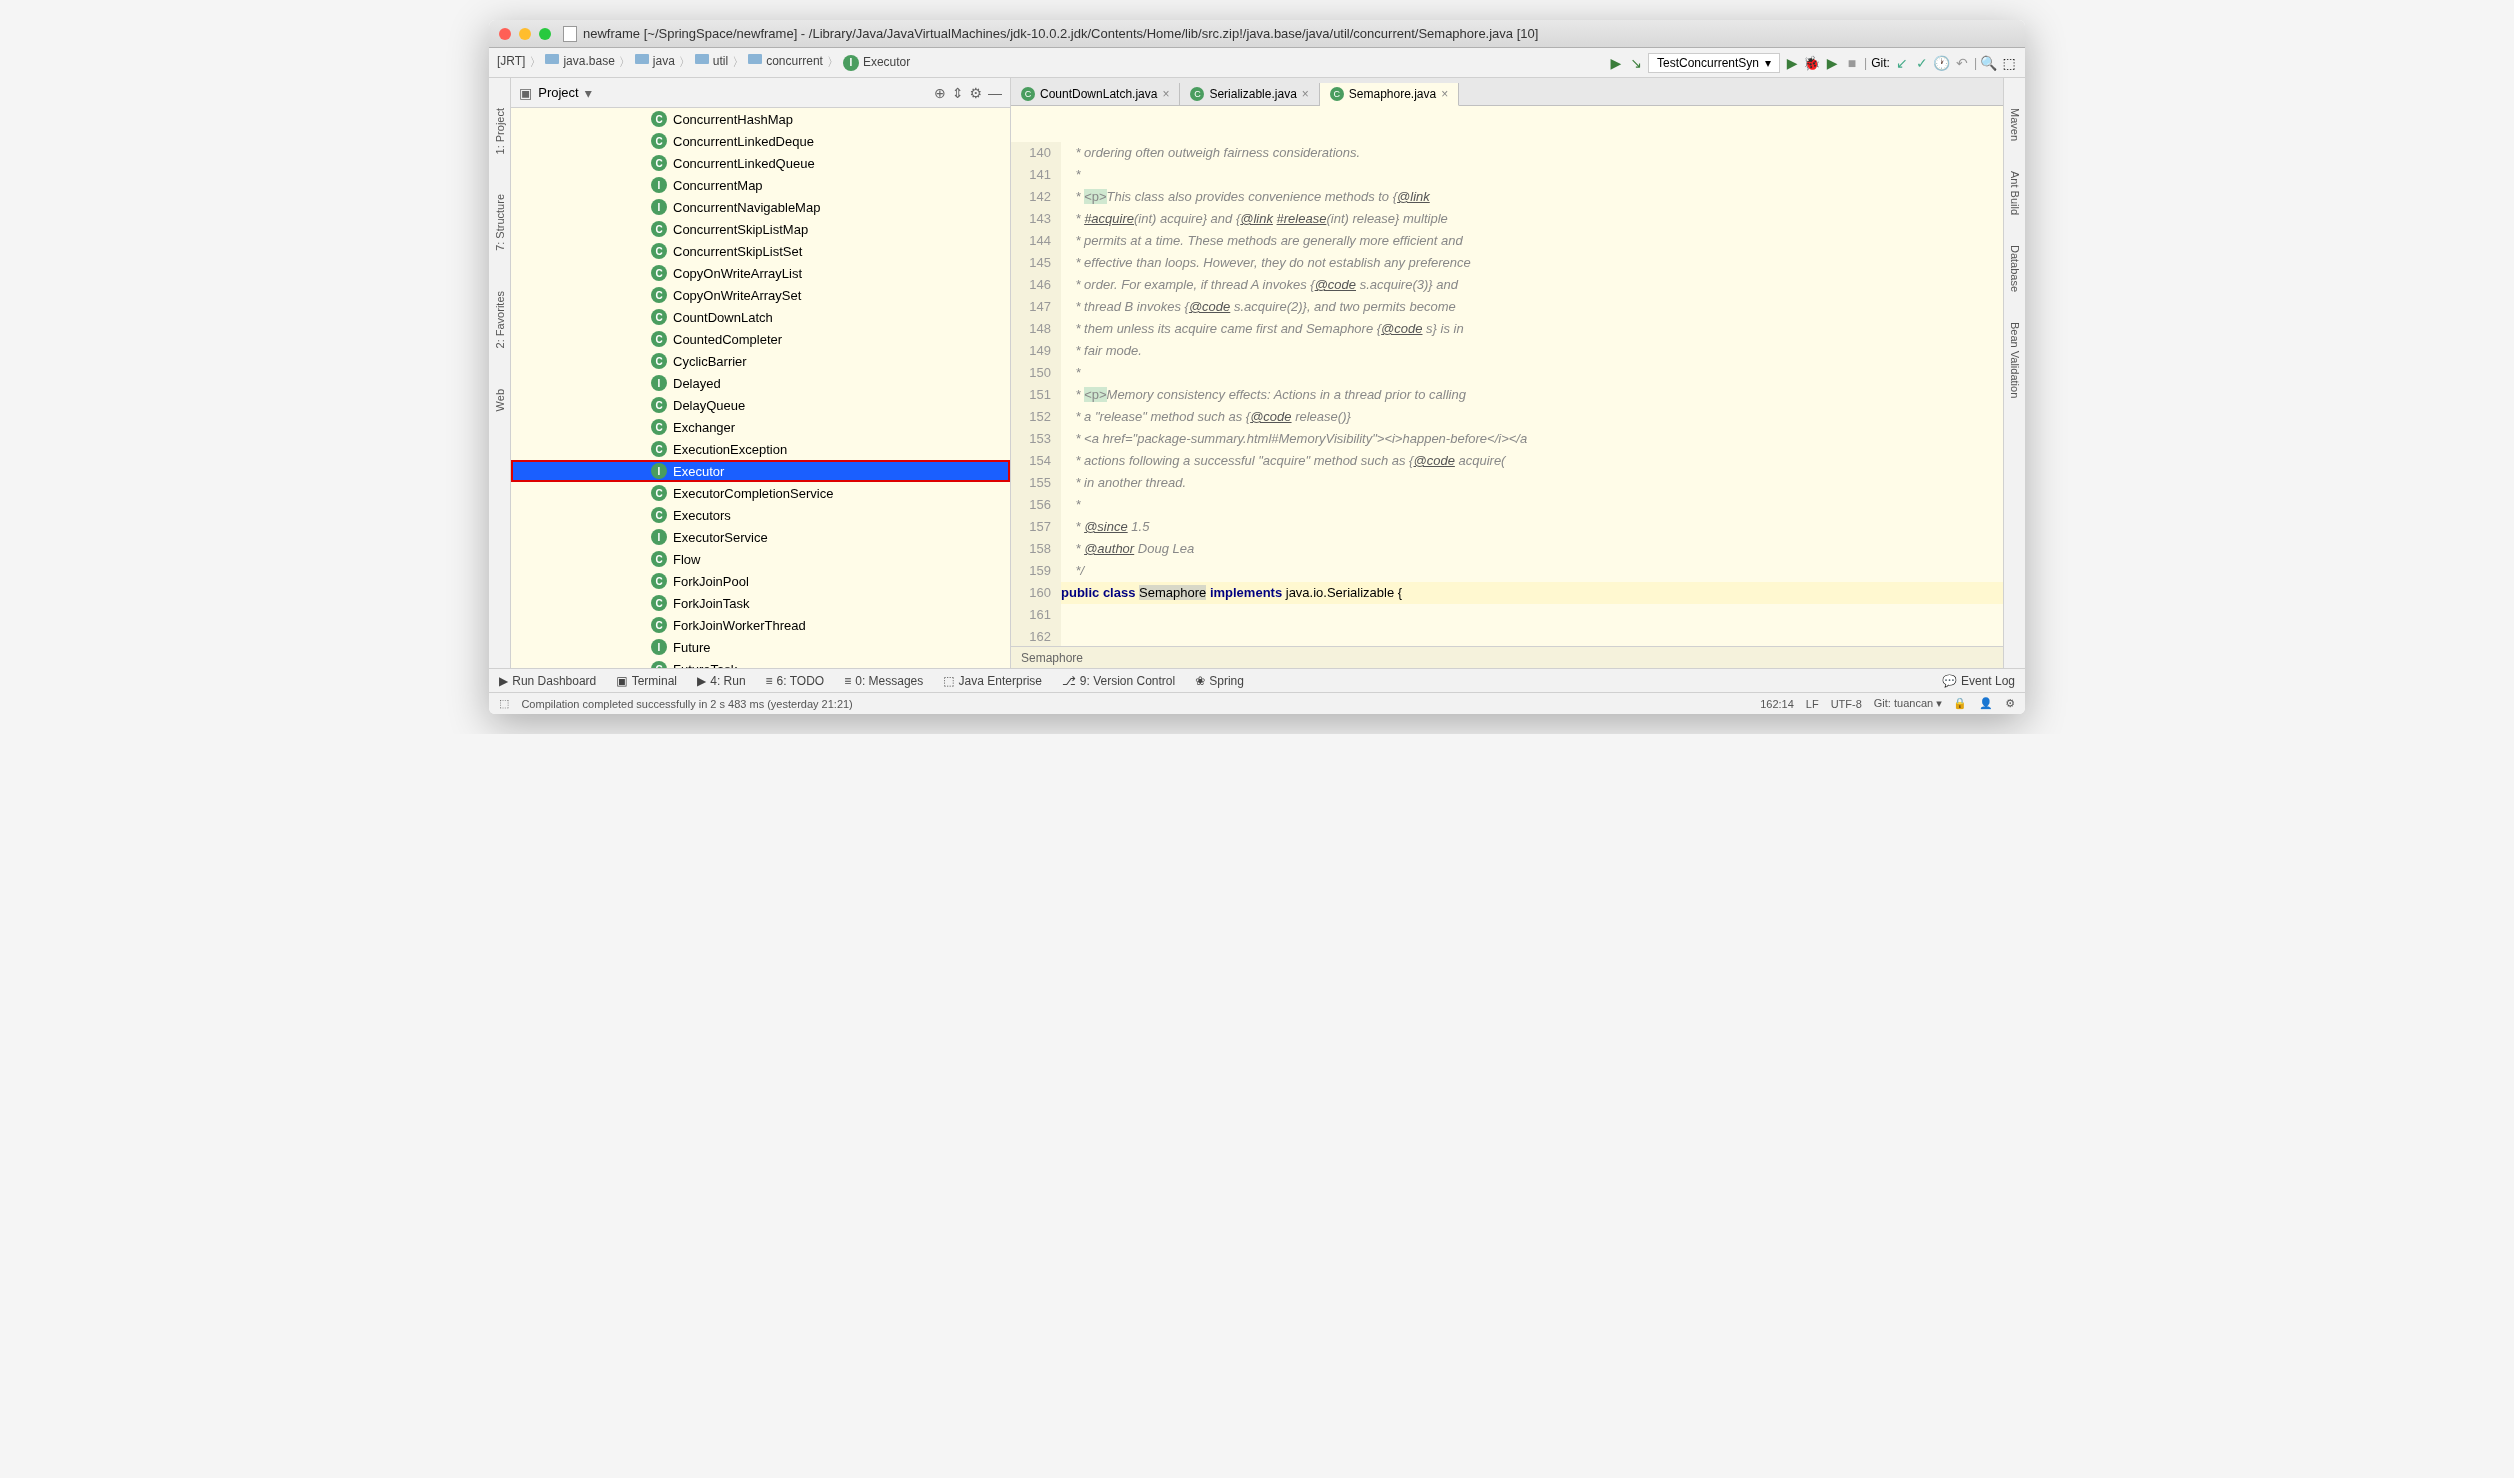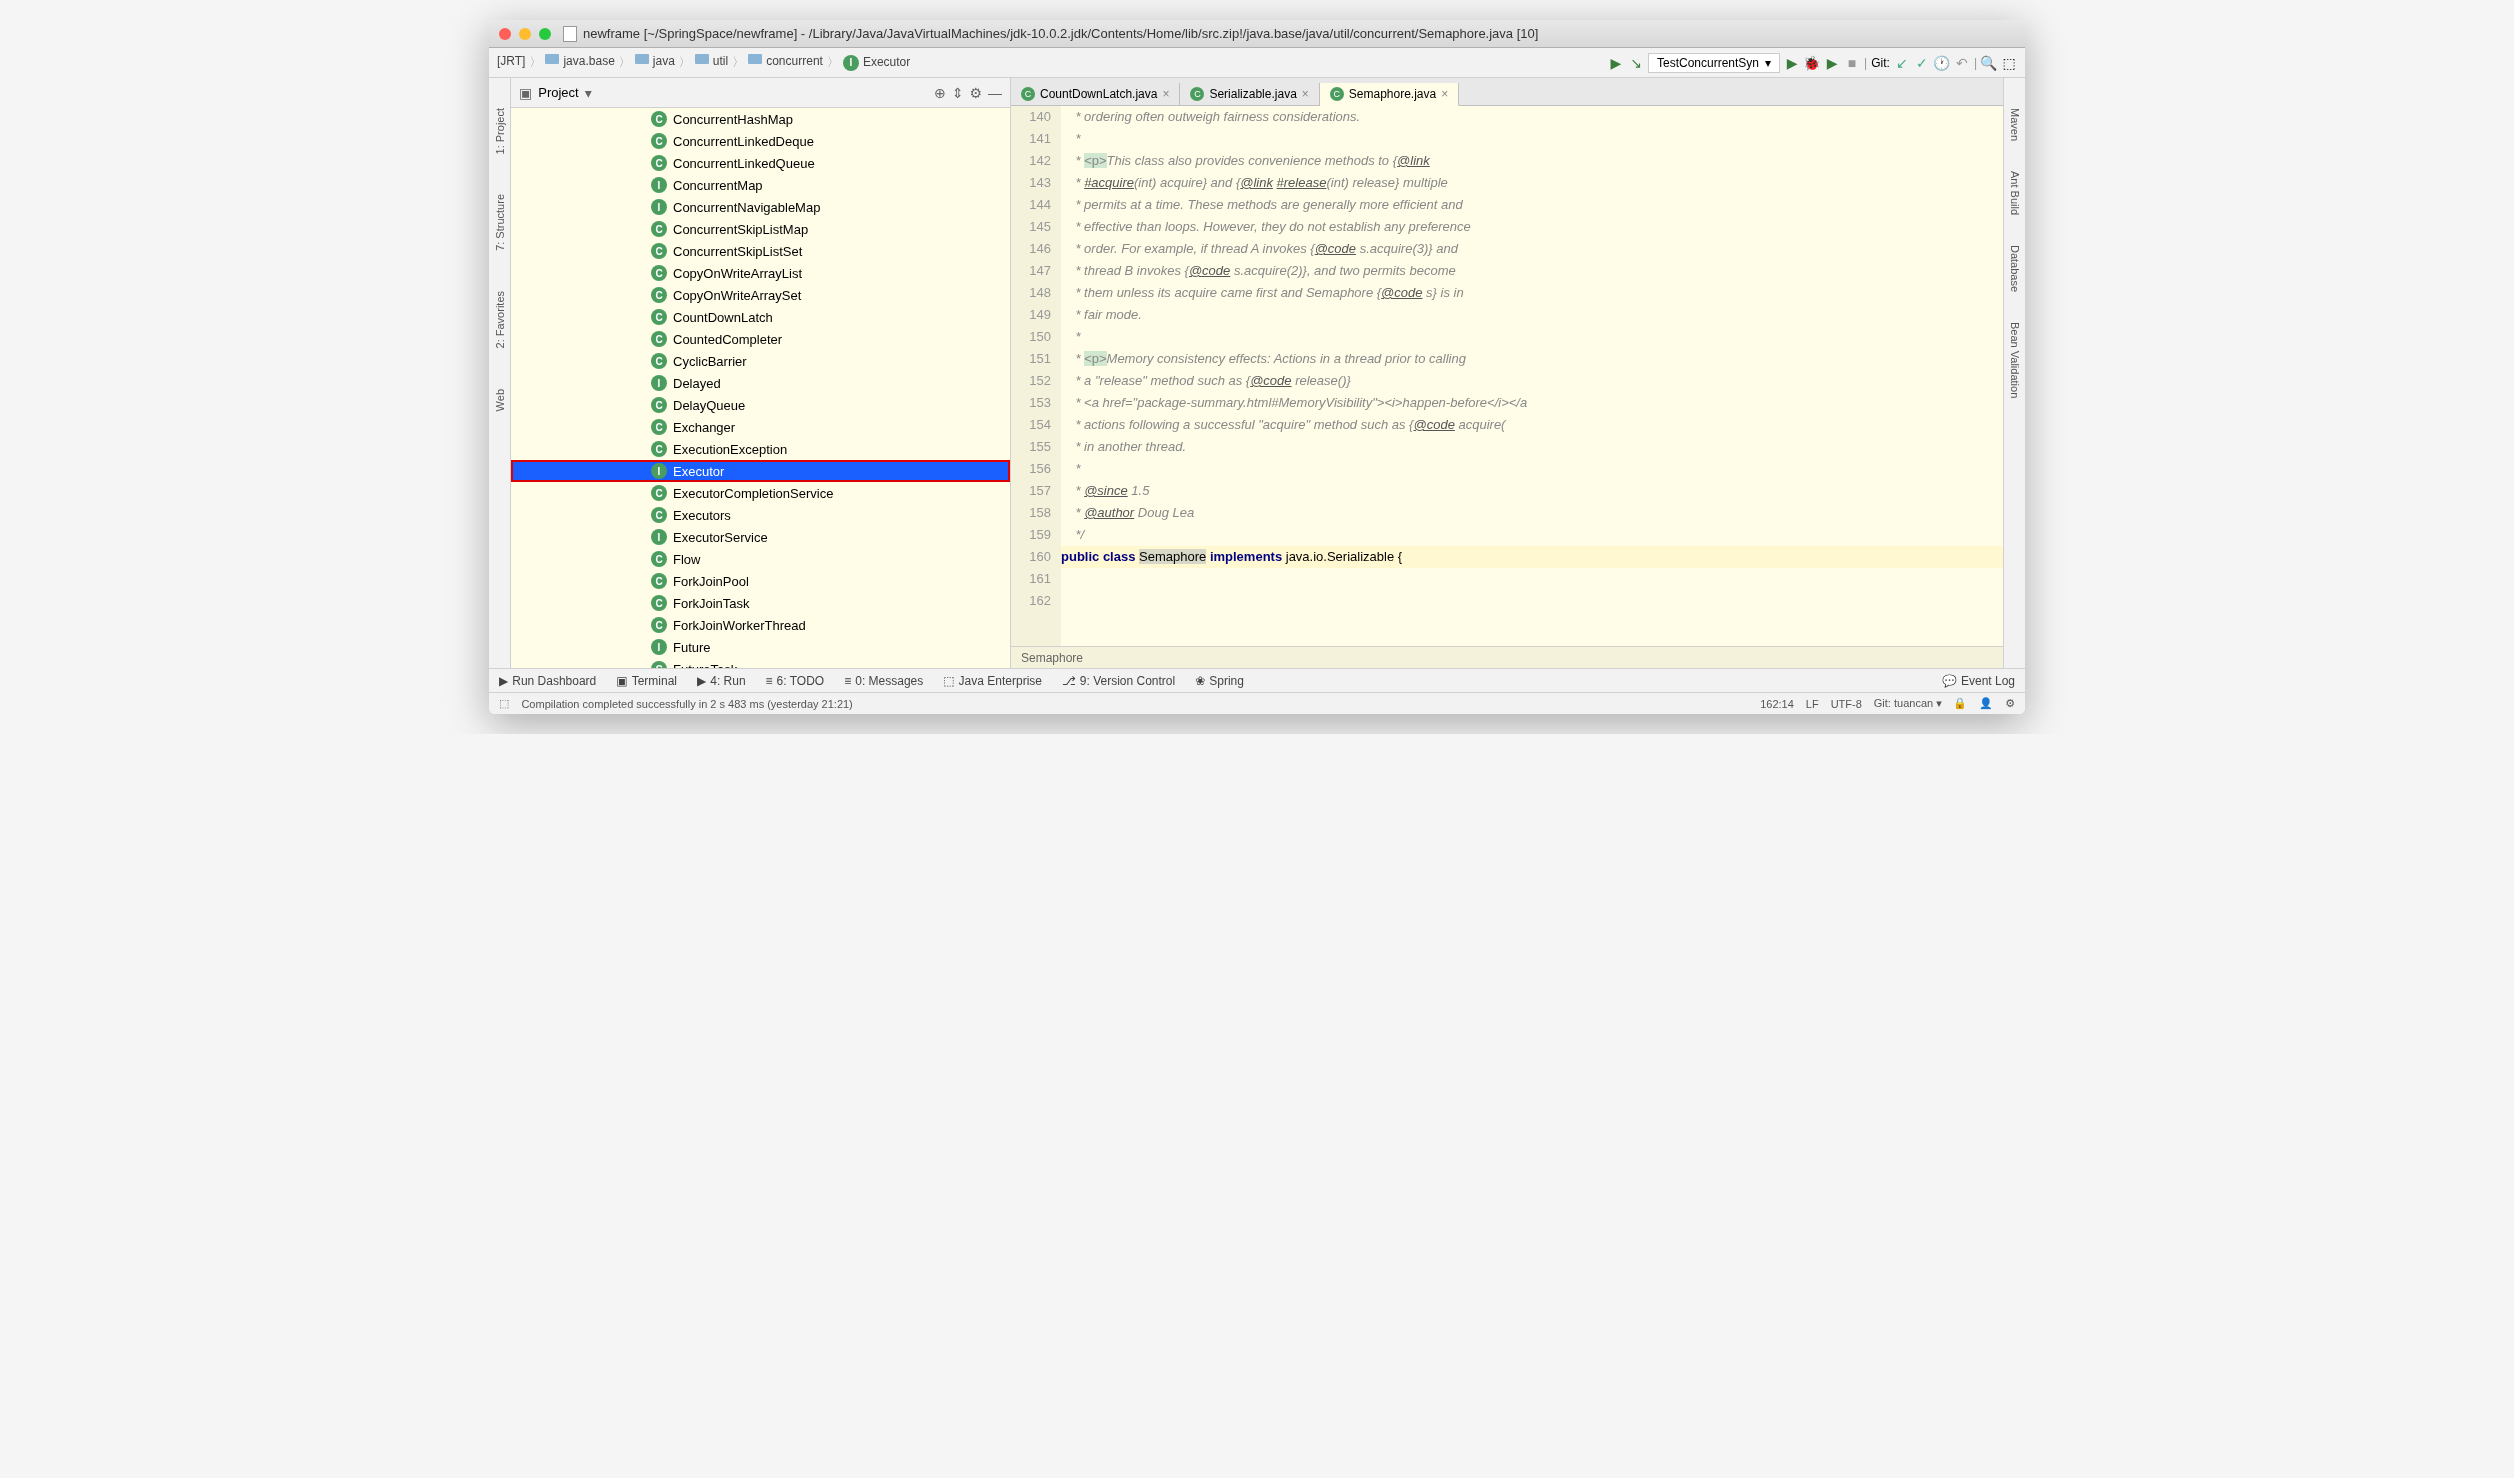--- a/index.html
+++ b/index.html
@@ -30,21 +30,21 @@
 .tree-item.selected { background: #1a5fff; color: #fff; }
 .tree-item.highlighted { border: 2px solid #d00; padding-left: 138px; }
 .class-icon { width: 16px; height: 16px; border-radius: 50%; display: flex; align-items: center; justify-content: center; font-size: 10px; font-weight: bold; color: #fff; flex-shrink: 0; }
 .ci-c { background: #4a9d5f; } .ci-i { background: #4a9d5f; } 
 .editor-area { flex: 1; display: flex; flex-direction: column; background: #fffce8; }
 .editor-tabs { height: 28px; background: #e8e8e8; display: flex; align-items: flex-end; border-bottom: 1px solid #c0c0c0; }
 .editor-tab { padding: 4px 10px; background: #e8e8e8; border-right: 1px solid #c0c0c0; font-size: 12px; display: flex; align-items: center; gap: 5px; cursor: pointer; }
 .editor-tab.active { background: #fffce8; border-bottom: 1px solid #fffce8; margin-bottom: -1px; }
 .editor-tab .file-icon { width: 14px; height: 14px; border-radius: 50%; background: #4a9d5f; color: #fff; font-size: 9px; display: flex; align-items: center; justify-content: center; }
 .editor-tab .close { color: #888; cursor: pointer; }
-.code-area { flex: 1; display: flex; overflow: auto; font-family: "Menlo", monospace; font-size: 13px; }
+.code-area { flex: 1; display: flex; overflow: auto; font-family: "Menlo", monospace; font-size: 13px; margin-top: 36px; }
 .gutter { width: 50px; text-align: right; padding-right: 10px; color: #999; background: #f5f2dc; }
 .gutter div { height: 22px; line-height: 22px; }
 .code { flex: 1; }
 .code-line { height: 22px; line-height: 22px; color: #888; font-style: italic; white-space: pre; }
 .code-line .tag { background: #d0e8d0; font-style: normal; }
 .code-line .kw { color: #000080; font-weight: bold; font-style: normal; }
 .code-line .cls { background: #d8d8c8; font-style: normal; }
 .code-line .link { color: #555; text-decoration: underline; font-style: italic; }
 .breadcrumb-bottom { height: 22px; background: #f5f2dc; border-top: 1px solid #d0d0d0; font-size: 12px; display: flex; align-items: center; padding: 0 10px; color: #666; }
 .right-strip { width: 22px; background: #f2f2f2; border-left: 1px solid #d0d0d0; display: flex; flex-direction: column; align-items: center; padding-top: 30px; gap: 30px; }

